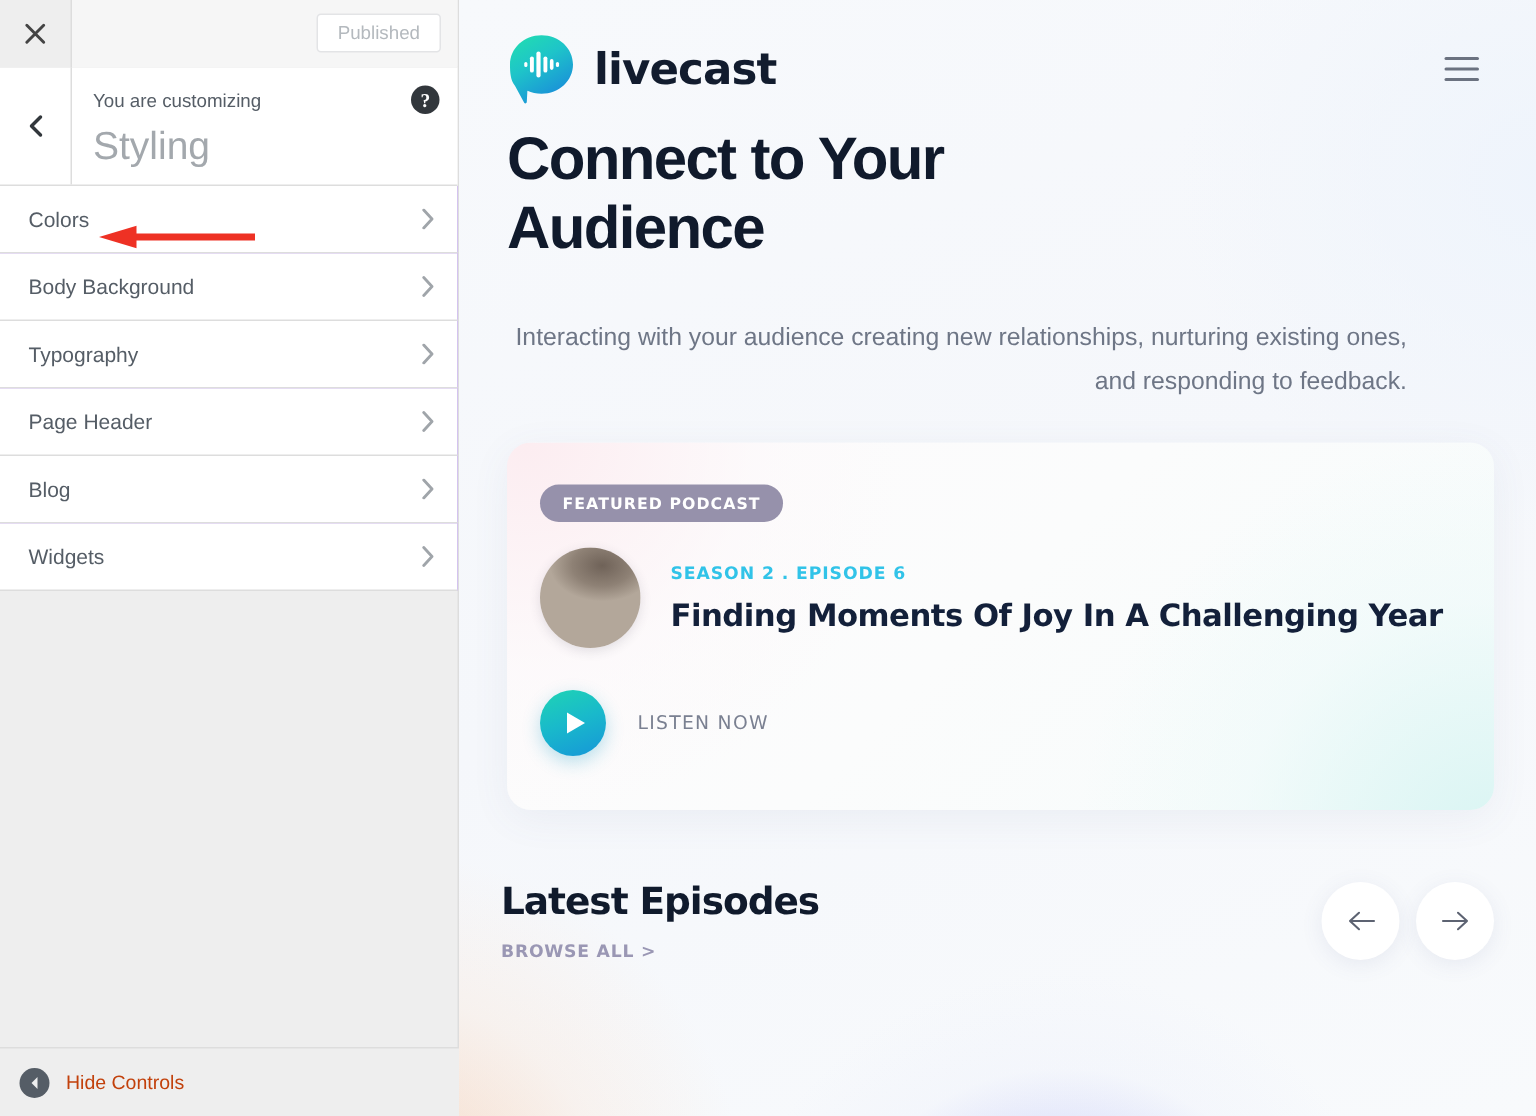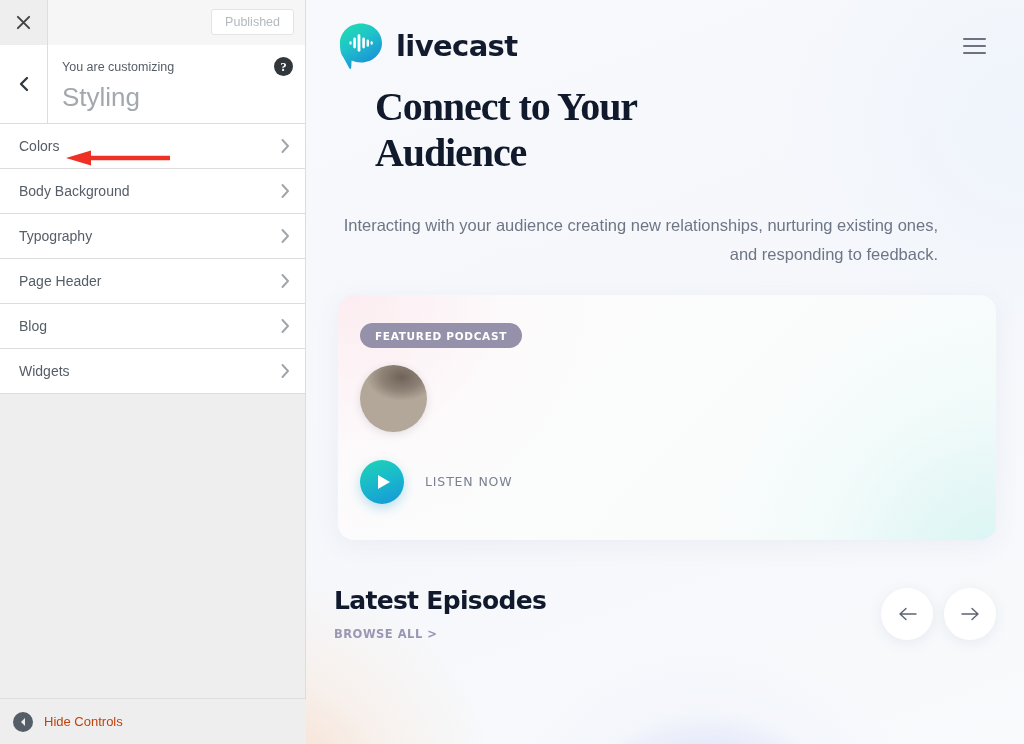--- a/index.html
+++ b/index.html
@@ -149,23 +149,22 @@
   .hamburger span {
     display: block; width: 23px; height: 2.6px;
     background: #6b7280; border-radius: 1px; margin: 4.4px 0;
   }
 
   
   .hero { padding: 14px 32px 0 32px; }
   .hero h1 {
     font-size: 40px; line-height: 1.14; color: #101a2c;
     font-weight: bold; letter-spacing: -1.1px;
-    font-family: Liberation Serif, serif;
+    font-family: Liberation Sans, sans-serif;
     max-width: 300px;
-    margin-left: 37px;
   }
   .hero p {
     margin-top: 36px;
     font-size: 16.5px; line-height: 1.72; color: #6e7686;
     max-width: 600px;
     font-family: "Liberation Sans", sans-serif;
     text-align: right;
   }
 
   
@@ -387,20 +386,24 @@
 
       <div class="hero">
         <h1>Connect to Your Audience</h1>
         <p>Interacting with your audience creating new relationships, nurturing existing ones, and responding to feedback.</p>
       </div>
 
       <div class="feat-card">
         <div class="feat-badge">FEATURED PODCAST</div>
         <div class="feat-row">
           <div class="feat-thumb"></div>
+          <div>
+            <div class="feat-season">SEASON 2 . EPISODE 6</div>
+            <div class="feat-title">Finding Moments Of Joy In A Challenging Year</div>
+          </div>
         </div>
         <div class="feat-listen">
           <span class="play-btn">
             <svg viewBox="0 0 14 16">
                 <path d="M1 1 L13 8 L1 15 Z" fill="#ffffff"></path>
               </svg>
           </span>
           <span class="listen-label">LISTEN NOW</span>
         </div>
       </div>

